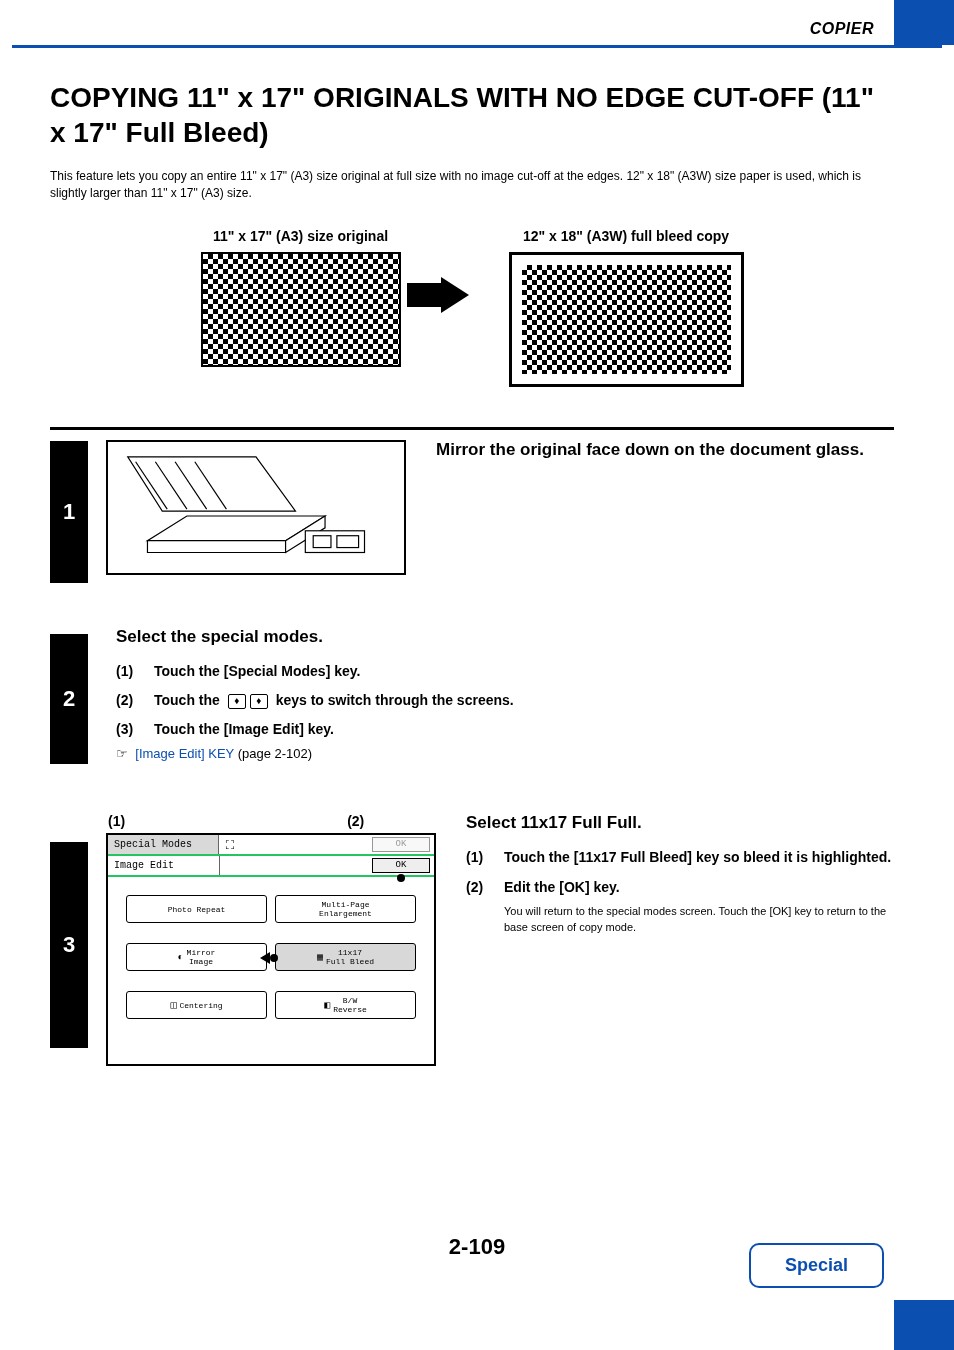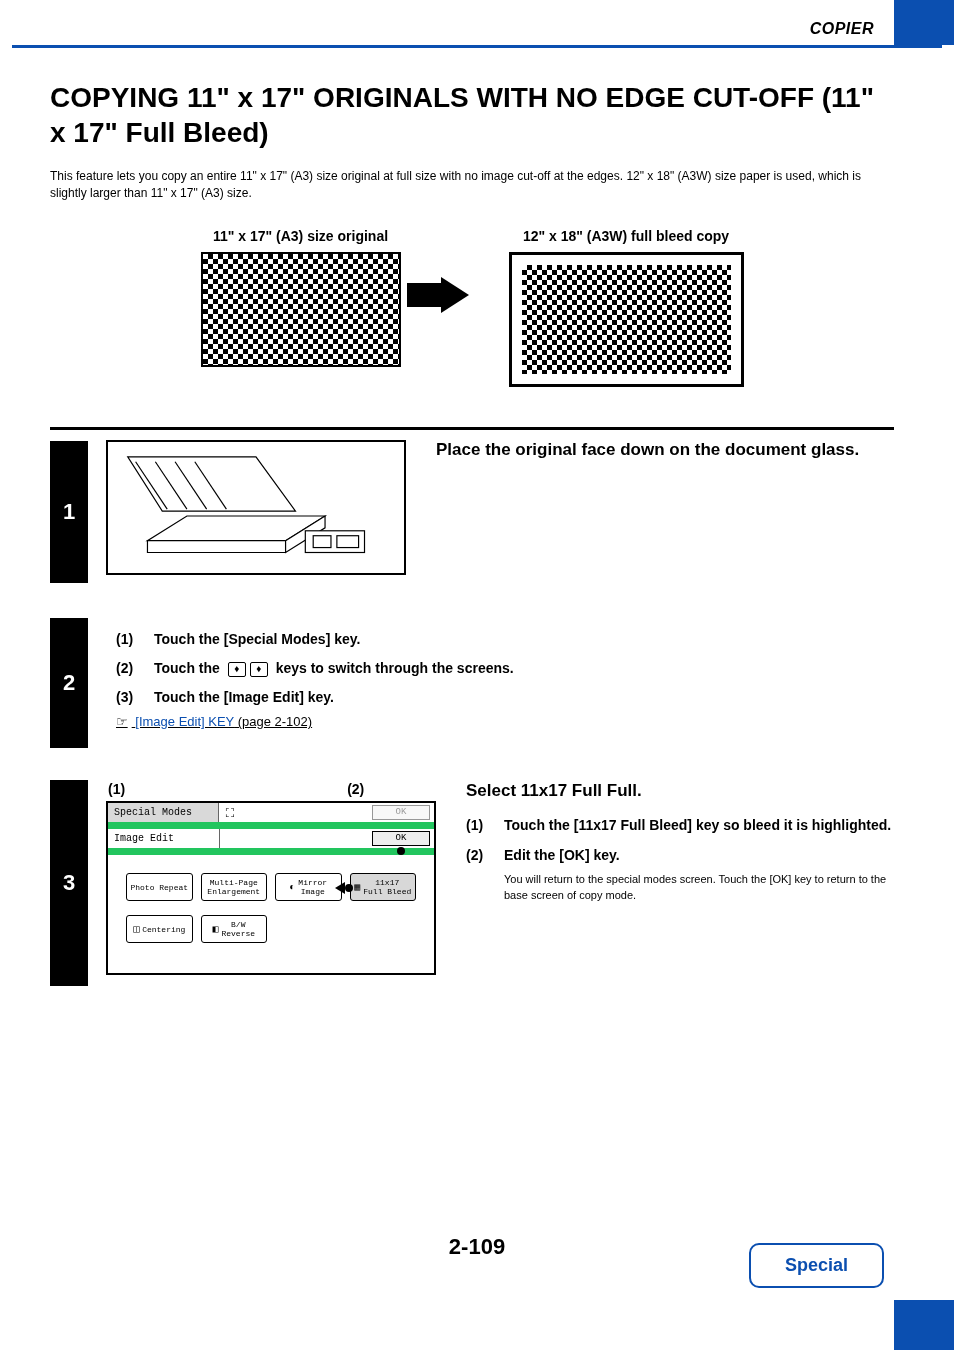--- a/index.html
+++ b/index.html
@@ -73,41 +73,41 @@
   .step-title { font-weight:bold; font-size:17px; margin-bottom:12px; }
   .substeps { font-size:14px; line-height:1.8; font-weight:bold; }
   .substeps .row { display:flex; gap:10px; margin-bottom:4px; }
   .substeps .num { min-width:28px; }
   .key-icons { display:inline-flex; gap:4px; vertical-align:middle; margin:0 4px; }
   .arrow-key {
     width:18px; height:15px; border:1px solid #000; border-radius:2px;
     display:inline-flex; align-items:center; justify-content:center;
     font-size:10px; line-height:1; background:#fff; font-weight:normal;
   }
-  .ref-line { font-size:13px; margin-top:4px; font-weight:normal;text-decoration:underline; }
+  .ref-line { font-size:13px; margin-top:4px; font-weight:normal; }
   .ref-icon { font-size:13px; margin-right:4px; }
   .ref-link { color:#0b4fb0; }
   .ref-tail { color:#000; }
 
   .screen-mock {
     width: 330px;
     position: relative;
   }
   .callouts { font-weight:bold; font-size:14px; display:flex; margin-bottom:4px; }
   .callouts .c1 { margin-left: 2px; }
   .callouts .c2 { margin-left: 222px; }
   .panel {
     border:2px solid #000; background:#fff; padding:0; font-size:10px;
   }
-  .panel-bar { display:flex; border-bottom:7px solid #22c55e; }
+  .panel-bar { display:flex; border-bottom:2px solid #22c55e; }
   .bar-label { flex:1; background:#d9d9d9; padding:4px 6px; font-family: "Courier New", monospace; font-size:10px; border-right:1px solid #666;}
   .bar-icon { width:22px; display:flex; align-items:center; justify-content:center; font-size:12px; }
   .bar-ok { width:58px; background:#eee; border:1px solid #000; margin:2px 4px; text-align:center; font-size:9px; padding:1px 0; font-family:"Courier New", monospace; }
   .panel-bar.second .bar-label { background:#fff; }
-  .panel-body { padding: 18px 18px 30px; display:grid; grid-template-columns: repeat(4, 1fr); gap:14px 8px; }
+  .panel-body { padding: 18px 18px 45px; display:grid; grid-template-columns: repeat(2, 1fr); gap:20px 8px; }
   .pbtn {
     border:1px solid #000; border-radius:3px; height:28px;
     display:flex; align-items:center; justify-content:center;
     font-family:"Courier New", monospace; font-size:8px; text-align:center;
     background:#fff; padding:0 3px; gap:3px;
   }
   .pbtn .ic { font-size:10px; }
   .pbtn.hl { background:#d8d8d8; position:relative; }
   .pointer {
     position:absolute; left:-16px; top:8px;
@@ -181,33 +181,34 @@
           <line x1="60" y1="68" x2="28" y2="20"></line>
           <line x1="80" y1="68" x2="48" y2="20"></line>
           <line x1="100" y1="68" x2="68" y2="20"></line>
           <line x1="120" y1="68" x2="88" y2="20"></line>
           <rect x="200" y="90" width="60" height="22" fill="#fff"></rect>
           <rect x="208" y="95" width="18" height="12" fill="#fff"></rect>
           <rect x="232" y="95" width="22" height="12" fill="#fff"></rect>
         </svg>
       </div>
       <div class="step-text">
-        <div class="step-title">Place the original face down on the document glass.</div>
+        <div class="step-title">Mirror the original face down on the document glass.</div>
       </div>
     </div>
   </div>
 
   <div class="gap"></div>
 
   <div class="step step2">
     <div class="step-num-col">
         <div class="stepnum-box">2</div>
       </div>
     <div class="step-body">
       <div class="step-text" style="padding-left:10px;">
+        <div class="step-title">Select the special modes.</div>
         <div class="substeps">
           <div class="row">
             <span class="num">(1)</span>
             <span>Touch the [Special Modes] key.</span>
           </div>
           <div class="row">
             <span class="num">(2)</span>
             <span>
               <span>Touch the</span>
               <span class="key-icons">

